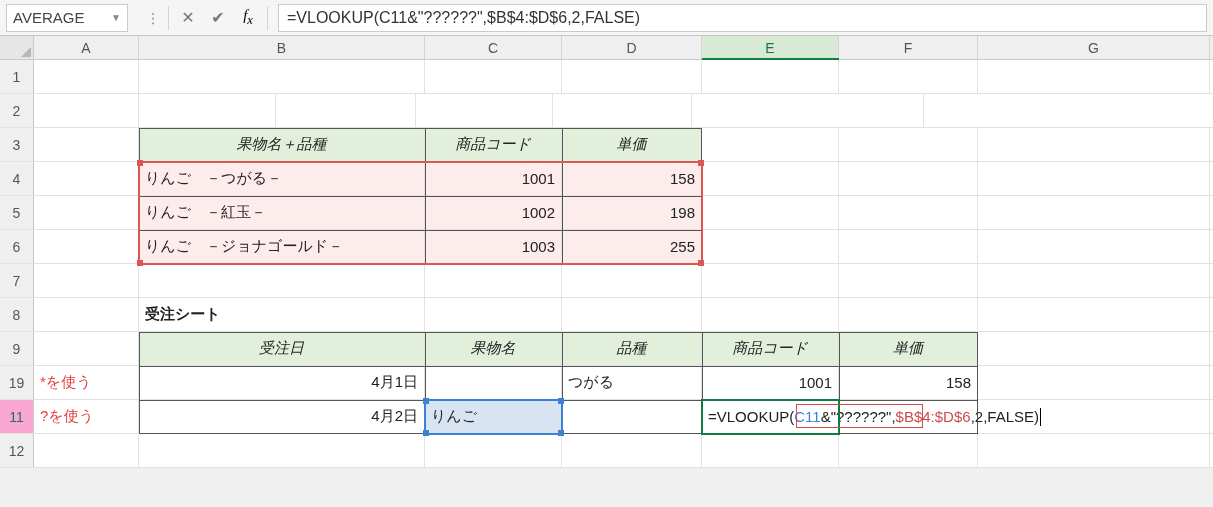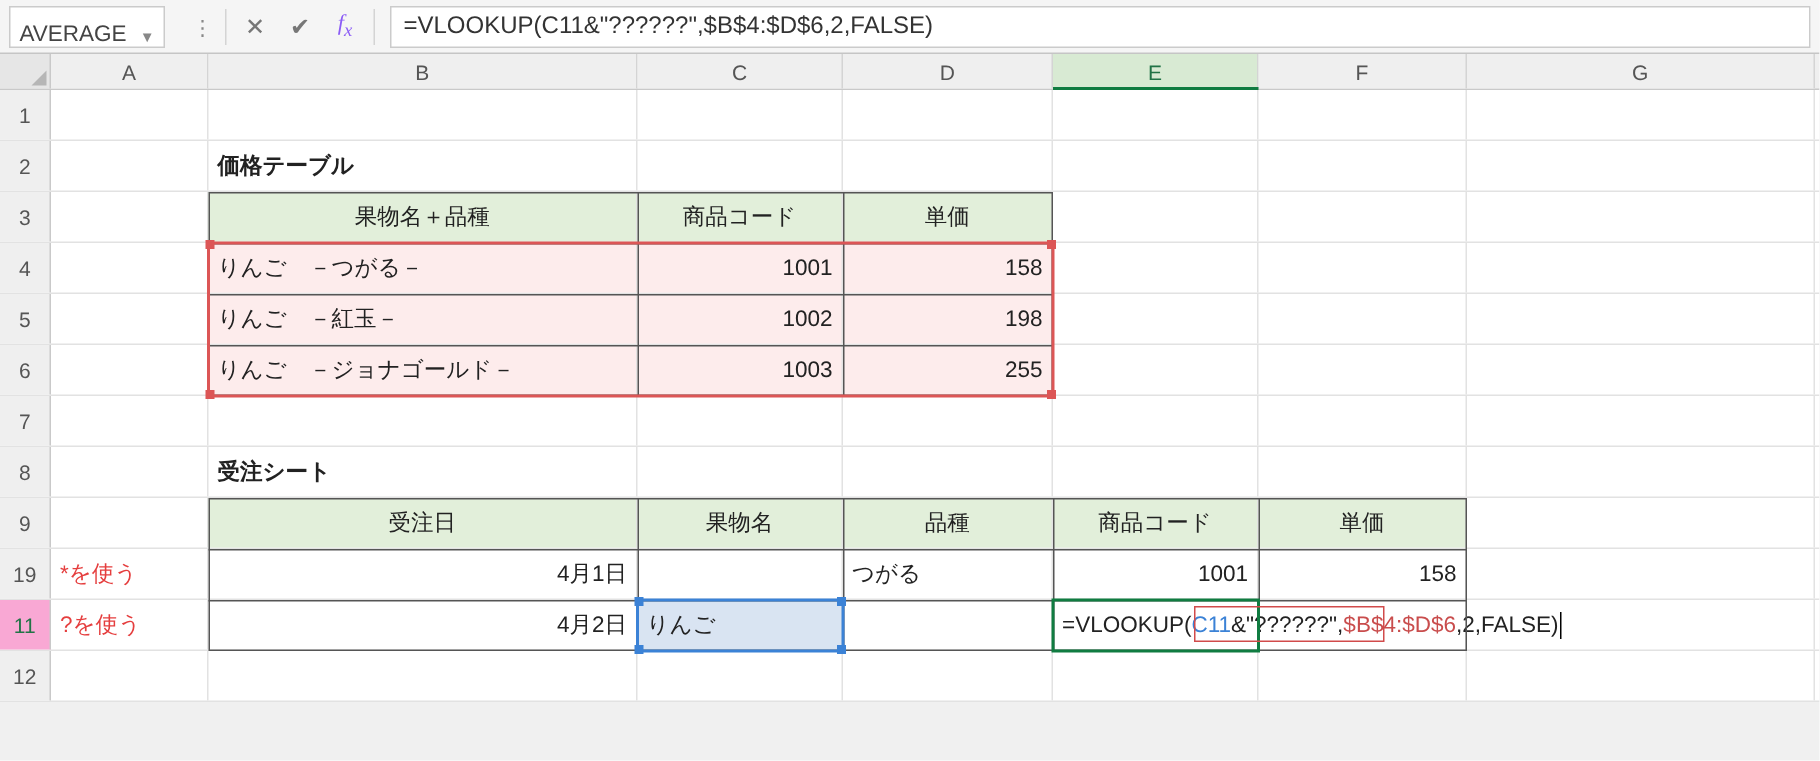--- a/index.html
+++ b/index.html
@@ -14,26 +14,26 @@
   }
   .formula-bar {
     display: flex;
     align-items: center;
     background: #f5f5f5;
     border-bottom: 1px solid #c5c5c5;
     height: 36px;
     padding: 4px 6px;
   }
   .name-box {
-    width: 104px;
+    width: 122px;
     height: 28px;
     background: #fff;
     border: 1px solid #cbcbcb;
     display: flex;
-    align-items: flex-end;
+    align-items: center;
     padding: 0 6px;
     font-size: 15px;
     color: #444;
     justify-content: space-between;
   }
   .name-box .chev {
     font-size: 10px;
     color: #888;
   }
   .fb-sep { width: 14px; }
@@ -53,21 +53,21 @@
     width: 30px;
     height: 28px;
     display: flex;
     align-items: center;
     justify-content: center;
     color: #666;
     font-size: 16px;
   }
   .fb-btn.cancel { color: #777; }
   .fb-btn.accept { color: #777; }
-  .fx-icon { font-style: italic; font-family: "Times New Roman", serif; font-size: 15px; color: #8b5cf6;}
+  .fx-icon { font-style: italic; font-family: "Times New Roman", serif; font-size: 15px; color: #000000;}
   .formula-input {
     flex: 1;
     background: #fff;
     height: 28px;
     border: 1px solid #cbcbcb;
     margin-left: 6px;
     display: flex;
     align-items: center;
     padding: 0 8px;
     font-size: 16px;
@@ -146,21 +146,21 @@
   .w-A { width: 105px; }
   .w-B { width: 286px; }
   .w-C { width: 137px; }
   .w-D { width: 140px; }
   .w-E { width: 137px; }
   .w-F { width: 139px; }
   .w-G { width: 232px; }
   .bg-green { background: #e2efda; }
   .bg-pink { background: #fdecec; }
   .txt-red { color: #e53e3e; }
-  .center { justify-content: center; }
+  .center { justify-content: center; font-style: italic; }
   .right { justify-content: flex-end; }
   .bold { font-weight: bold; }
 
   
   .redbox {
     position: absolute;
     border: 2px solid #dc5656;
     pointer-events: none;
     z-index: 5;
   }
@@ -287,23 +287,20 @@
       <div class="cell w-C"></div>
       <div class="cell w-D"></div>
       <div class="cell w-E"></div>
       <div class="cell w-F"></div>
       <div class="cell w-G"></div>
     </div>
 
     <div class="row">
       <div class="row-h">2</div>
       <div class="cell w-A"></div>
-      <div class="cell w-B bold">
-          <span>価格テーブル</span>
-        </div>
       <div class="cell w-C"></div>
       <div class="cell w-D"></div>
       <div class="cell w-E"></div>
       <div class="cell w-F"></div>
       <div class="cell w-G"></div>
     </div>
 
     <div class="row">
       <div class="row-h">3</div>
       <div class="cell w-A"></div>

